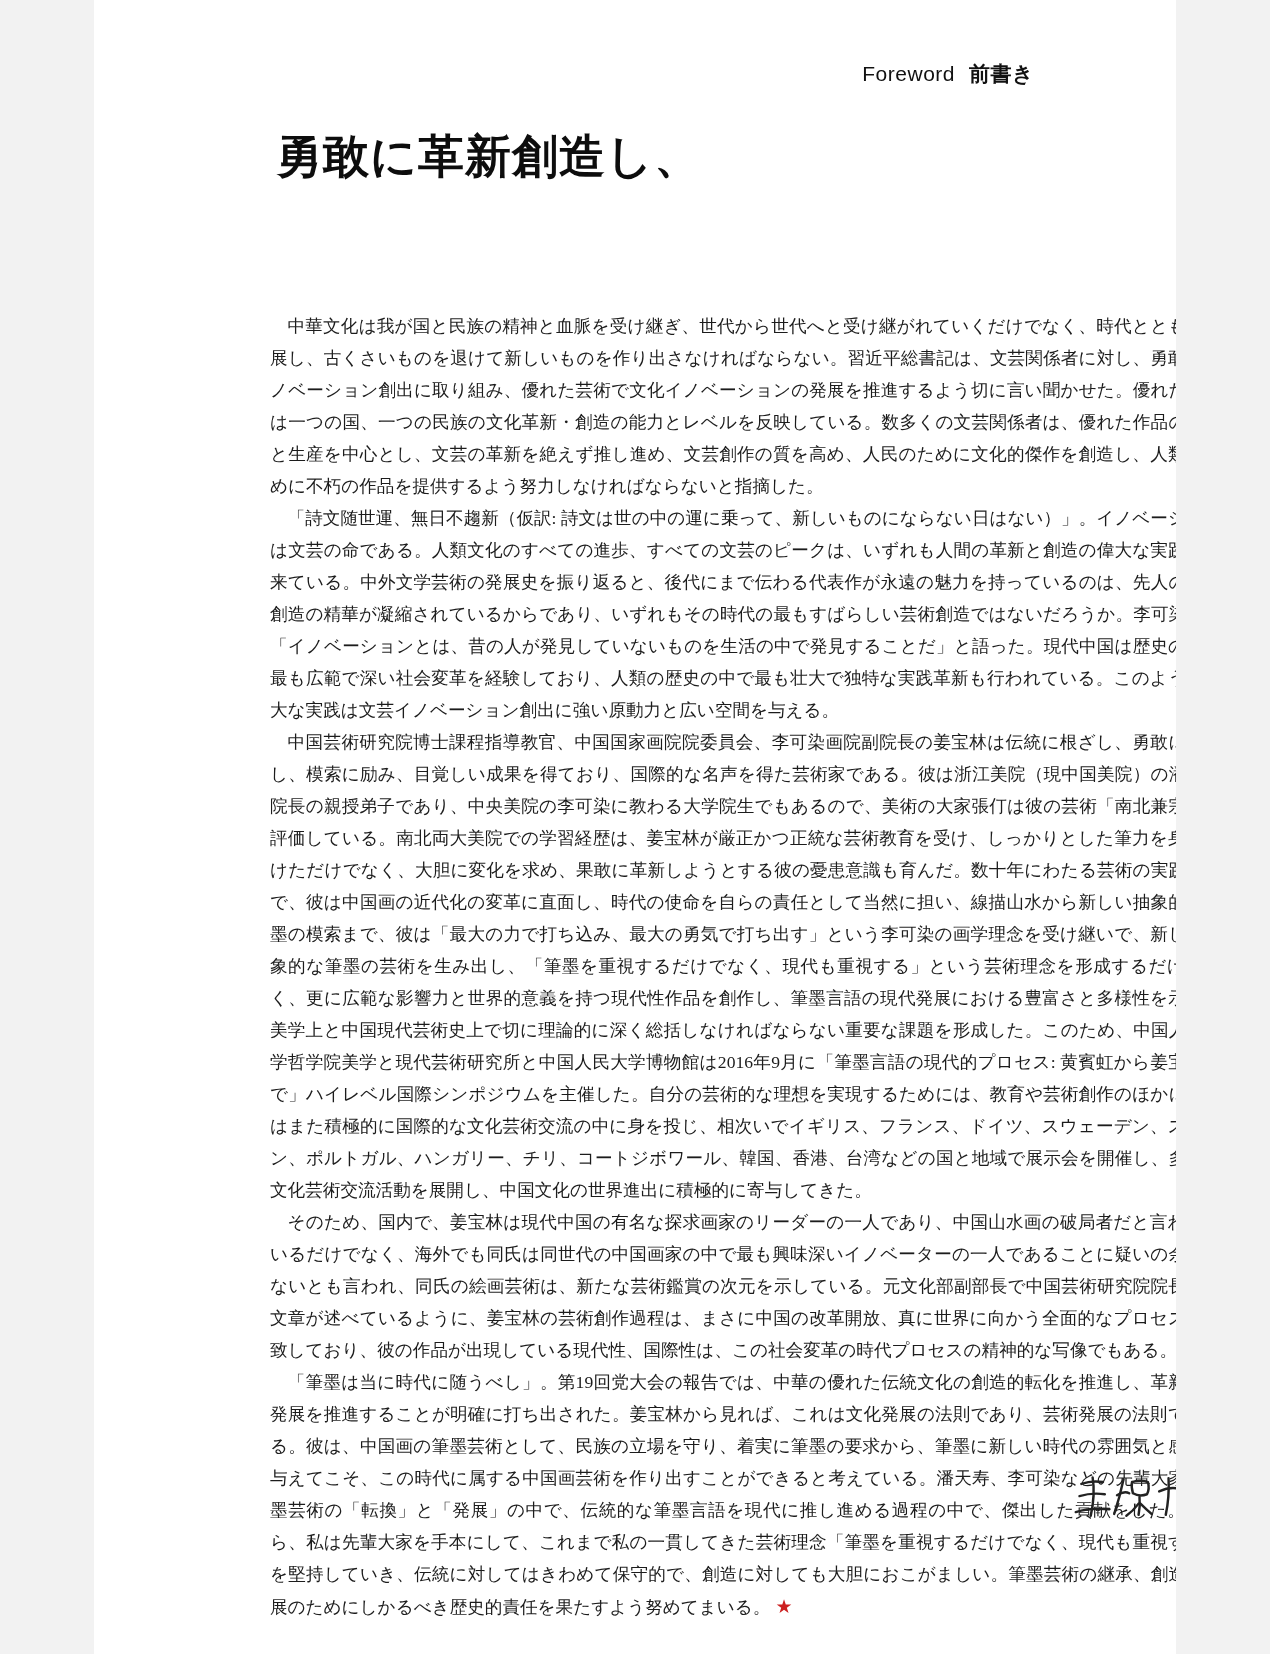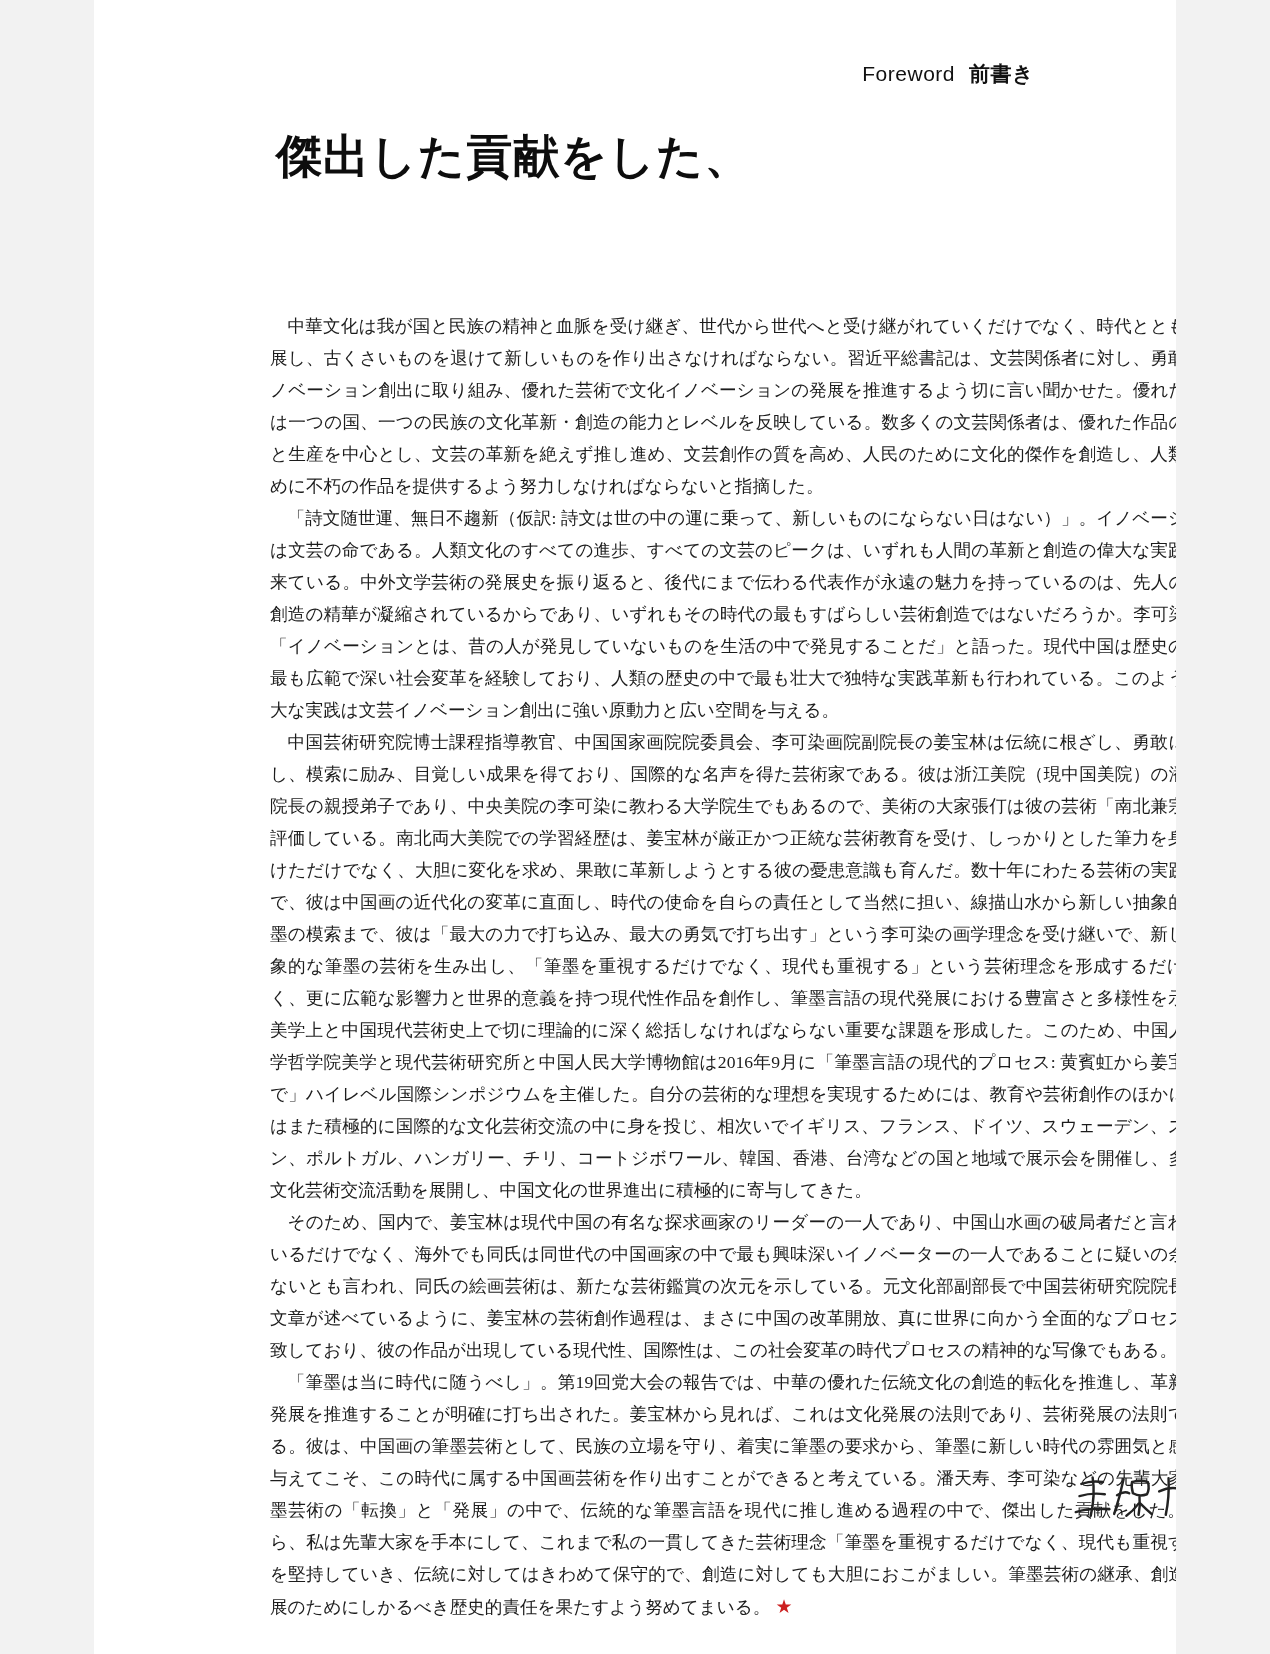--- a/index.html
+++ b/index.html
@@ -77,21 +77,21 @@
 </head>
 <body>
 
 <div class="page">
 
   <div class="header">
     <span>Foreword</span><span class="header-jp">前書き</span>
   </div>
 
   <h1 class="title">
-    <span class="title-line">傑出した貢献をした、</span>
+    <span class="title-line">勇敢に革新創造し、</span>
   </h1>
 
   <div class="body-text">
     <p>中華文化は我が国と民族の精神と血脈を受け継ぎ、世代から世代へと受け継がれていくだけでなく、時代とともに発展し、古くさいものを退けて新しいものを作り出さなければならない。習近平総書記は、文芸関係者に対し、勇敢にイノベーション創出に取り組み、優れた芸術で文化イノベーションの発展を推進するよう切に言い聞かせた。優れた作品は一つの国、一つの民族の文化革新・創造の能力とレベルを反映している。数多くの文芸関係者は、優れた作品の創作と生産を中心とし、文芸の革新を絶えず推し進め、文芸創作の質を高め、人民のために文化的傑作を創造し、人類のために不朽の作品を提供するよう努力しなければならないと指摘した。</p>
     <p>「詩文随世運、無日不趨新（仮訳: 詩文は世の中の運に乗って、新しいものにならない日はない）」。イノベーションは文芸の命である。人類文化のすべての進歩、すべての文芸のピークは、いずれも人間の革新と創造の偉大な実践から来ている。中外文学芸術の発展史を振り返ると、後代にまで伝わる代表作が永遠の魅力を持っているのは、先人の革新創造の精華が凝縮されているからであり、いずれもその時代の最もすばらしい芸術創造ではないだろうか。李可染氏は「イノベーションとは、昔の人が発見していないものを生活の中で発見することだ」と語った。現代中国は歴史の中で最も広範で深い社会変革を経験しており、人類の歴史の中で最も壮大で独特な実践革新も行われている。このような偉大な実践は文芸イノベーション創出に強い原動力と広い空間を与える。</p>
     <p>中国芸術研究院博士課程指導教官、中国国家画院院委員会、李可染画院副院長の姜宝林は伝統に根ざし、勇敢に革新し、模索に励み、目覚しい成果を得ており、国際的な名声を得た芸術家である。彼は浙江美院（現中国美院）の潘天寿院長の親授弟子であり、中央美院の李可染に教わる大学院生でもあるので、美術の大家張仃は彼の芸術「南北兼宗」を評価している。南北両大美院での学習経歴は、姜宝林が厳正かつ正統な芸術教育を受け、しっかりとした筆力を身につけただけでなく、大胆に変化を求め、果敢に革新しようとする彼の憂患意識も育んだ。数十年にわたる芸術の実践の中で、彼は中国画の近代化の変革に直面し、時代の使命を自らの責任として当然に担い、線描山水から新しい抽象的な筆墨の模索まで、彼は「最大の力で打ち込み、最大の勇気で打ち出す」という李可染の画学理念を受け継いで、新しい抽象的な筆墨の芸術を生み出し、「筆墨を重視するだけでなく、現代も重視する」という芸術理念を形成するだけでなく、更に広範な影響力と世界的意義を持つ現代性作品を創作し、筆墨言語の現代発展における豊富さと多様性を示し、美学上と中国現代芸術史上で切に理論的に深く総括しなければならない重要な課題を形成した。このため、中国人民大学哲学院美学と現代芸術研究所と中国人民大学博物館は2016年9月に「筆墨言語の現代的プロセス: 黄賓虹から姜宝林まで」ハイレベル国際シンポジウムを主催した。自分の芸術的な理想を実現するためには、教育や芸術創作のほかに、彼はまた積極的に国際的な文化芸術交流の中に身を投じ、相次いでイギリス、フランス、ドイツ、スウェーデン、スペイン、ポルトガル、ハンガリー、チリ、コートジボワール、韓国、香港、台湾などの国と地域で展示会を開催し、多様な文化芸術交流活動を展開し、中国文化の世界進出に積極的に寄与してきた。</p>
     <p>そのため、国内で、姜宝林は現代中国の有名な探求画家のリーダーの一人であり、中国山水画の破局者だと言われているだけでなく、海外でも同氏は同世代の中国画家の中で最も興味深いイノベーターの一人であることに疑いの余地はないとも言われ、同氏の絵画芸術は、新たな芸術鑑賞の次元を示している。元文化部副部長で中国芸術研究院院長の王文章が述べているように、姜宝林の芸術創作過程は、まさに中国の改革開放、真に世界に向かう全面的なプロセスに合致しており、彼の作品が出現している現代性、国際性は、この社会変革の時代プロセスの精神的な写像でもある。</p>
     <p><span>「筆墨は当に時代に随うべし」。第19回党大会の報告では、中華の優れた伝統文化の創造的転化を推進し、革新的な発展を推進することが明確に打ち出された。姜宝林から見れば、これは文化発展の法則であり、芸術発展の法則でもある。彼は、中国画の筆墨芸術として、民族の立場を守り、着実に筆墨の要求から、筆墨に新しい時代の雰囲気と感覚を与えてこそ、この時代に属する中国画芸術を作り出すことができると考えている。潘天寿、李可染などの先輩大家は筆墨芸術の「転換」と「発展」の中で、伝統的な筆墨言語を現代に推し進める過程の中で、傑出した貢献をした。だから、私は先輩大家を手本にして、これまで私の一貫してきた芸術理念「筆墨を重視するだけでなく、現代も重視する」を堅持していき、伝統に対してはきわめて保守的で、創造に対しても大胆におこがましい。筆墨芸術の継承、創造と発展のためにしかるべき歴史的責任を果たすよう努めてまいる。</span><span class="star">★</span></p>
   </div>
 

